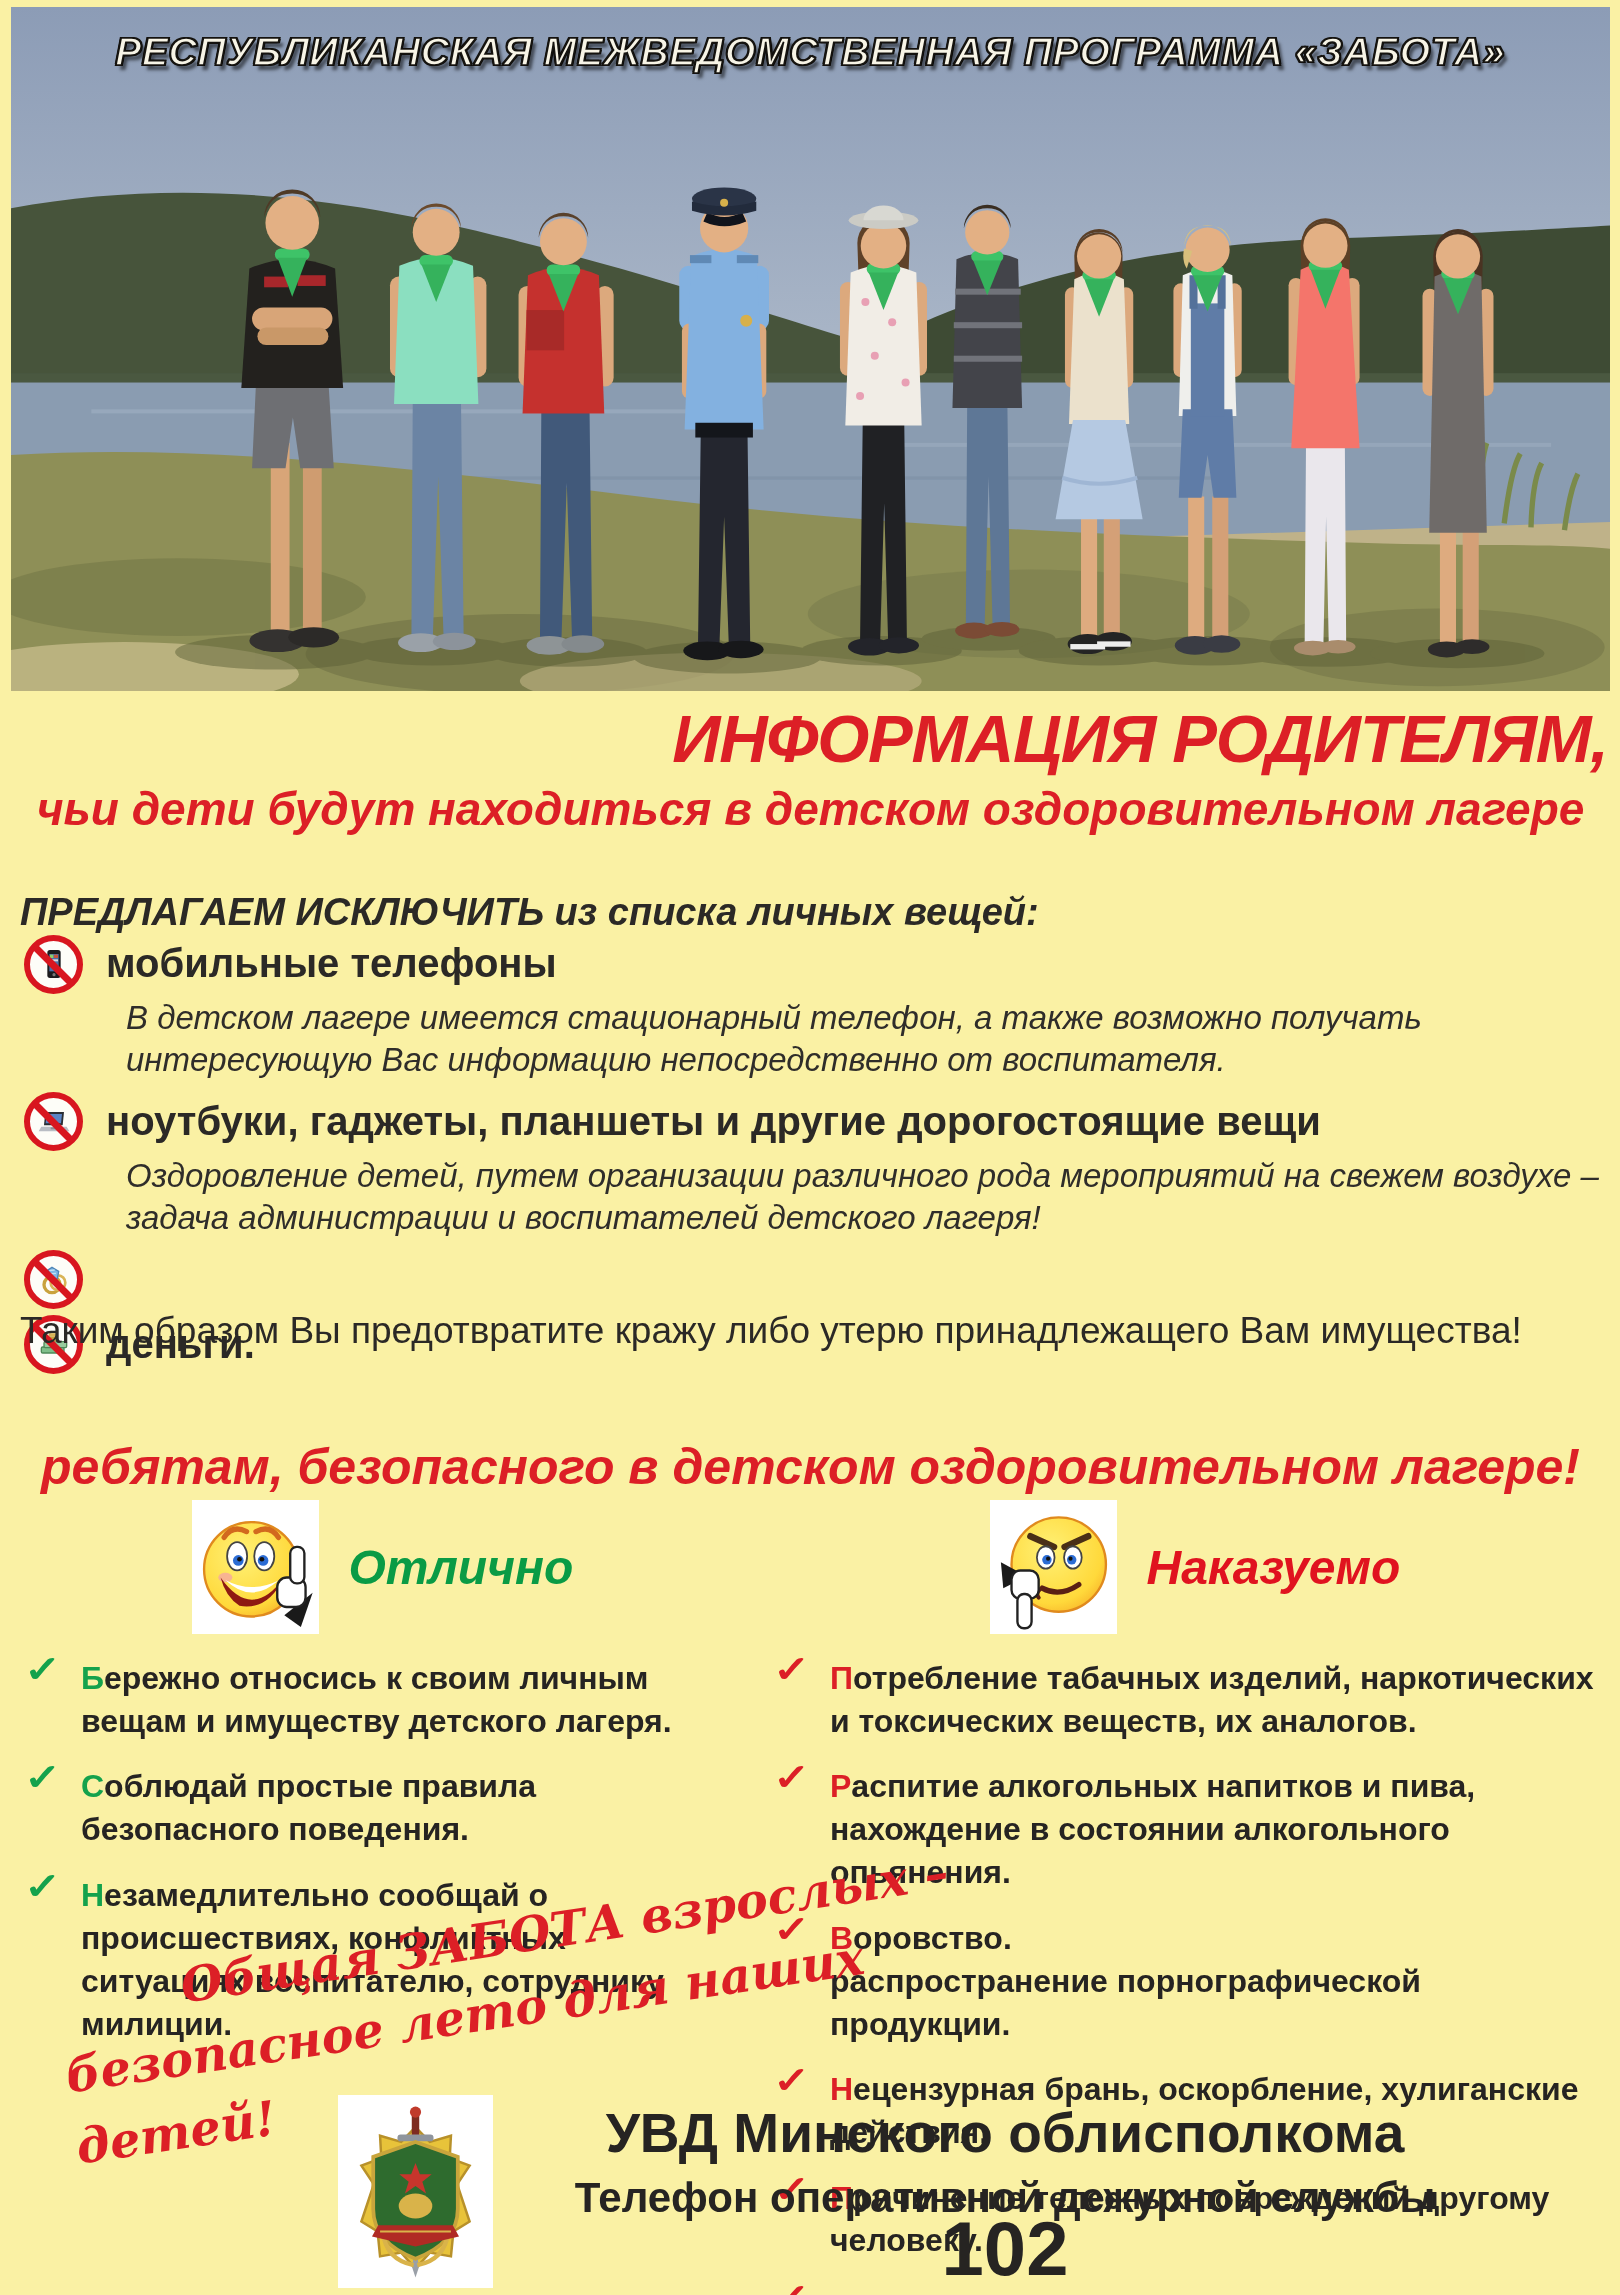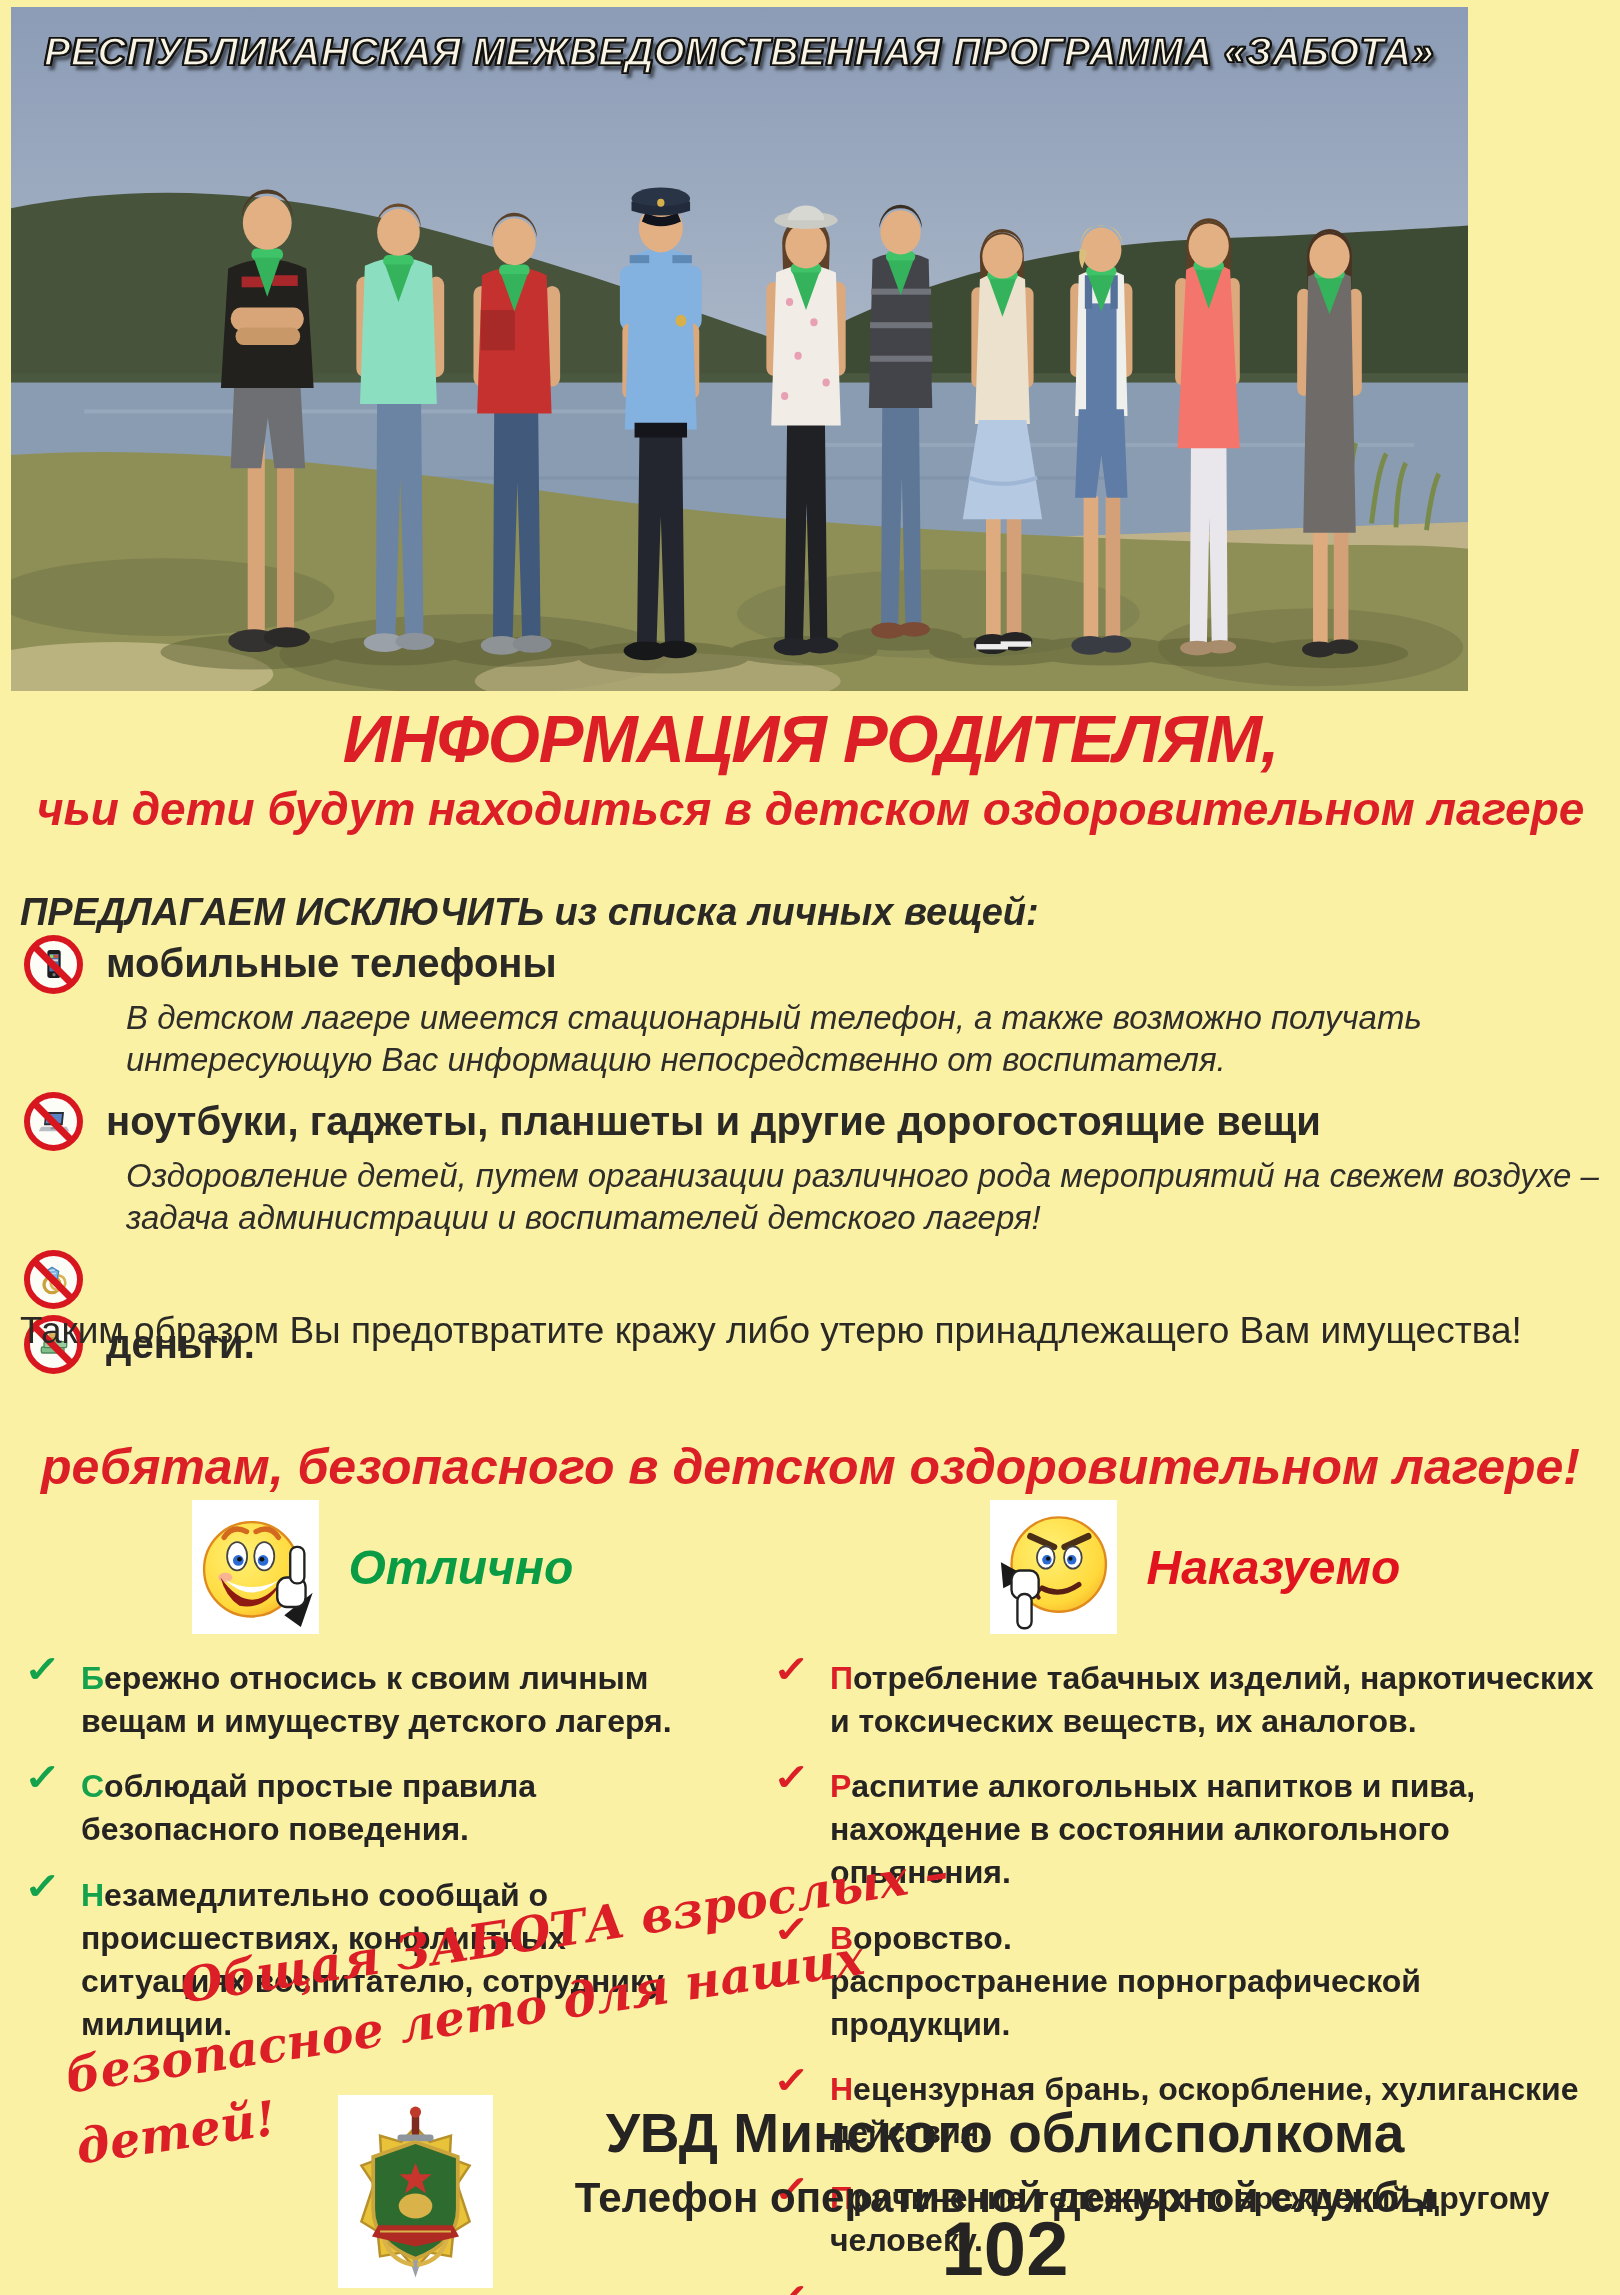--- a/index.html
+++ b/index.html
@@ -3,34 +3,34 @@
 <meta charset="utf-8">
 <style>
   html,body{margin:0;padding:0;background:#e8e8e8;}
   #poster{
     position:relative; width:1621px; height:2295px;
     background:#FAF1A4; overflow:hidden;
     font-family:"Liberation Sans", sans-serif; color:#2B2926;
   }
   
   .photo{
-    position:absolute; left:10.7px; top:6.7px; width:1457px; height:684px;
+    position:absolute; left:10.7px; top:6.7px; width:1599px; height:684px;
     background:#8C9CB6; overflow:hidden;
   }
   .photo svg{display:block;width:100%;height:100%;}
   .program-title{
     position:absolute; left:27px; right:27px; top:23px; text-align:center;
     font-size:39px; font-weight:bold; font-style:italic; letter-spacing:0.7px;
     color:#F7F4E6; -webkit-text-stroke:1.7px #15130F;
     text-shadow:4px 4.7px 3.3px rgba(0,0,0,.55), 1.3px 1.3px 0 #15130F, -1.3px 1.3px 0 #15130F, 1.3px -1.3px 0 #15130F, -1.3px -1.3px 0 #15130F;
     white-space:nowrap;
   }
   
   .t-red{color:#DC1F26; font-weight:bold; font-style:italic; text-align:center; position:absolute; left:13.4px; right:13.4px;}
-  #title1{top:700px; font-size:67px; letter-spacing:-1.3px;}
+  #title1{top:700px; font-size:67px; letter-spacing:-1.3px;text-align:right;}
   #title2{top:782px; font-size:46px;}
   #intro{position:absolute; left:20px; right:17.4px; top:846px; font-size:37px;}
   #exclude{position:absolute; left:20px; right:17.4px; top:891px; font-size:38px; font-weight:bold; font-style:italic;}
   
   #plist{position:absolute; left:24px; right:20px; top:932px;}
   .p-item{display:flex; align-items:center; gap:23px; min-height:64px; margin-bottom:1.3px;}
   .no-sign{
     position:relative; flex:none; width:59px; height:59px; border-radius:50%;
     background:#FDFDF8; border:6px solid #D8161F; box-sizing:border-box;
     display:flex; align-items:center; justify-content:center;

